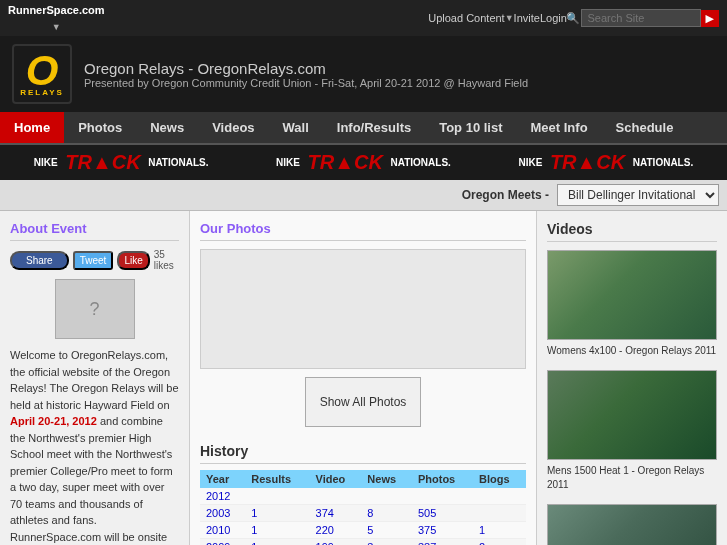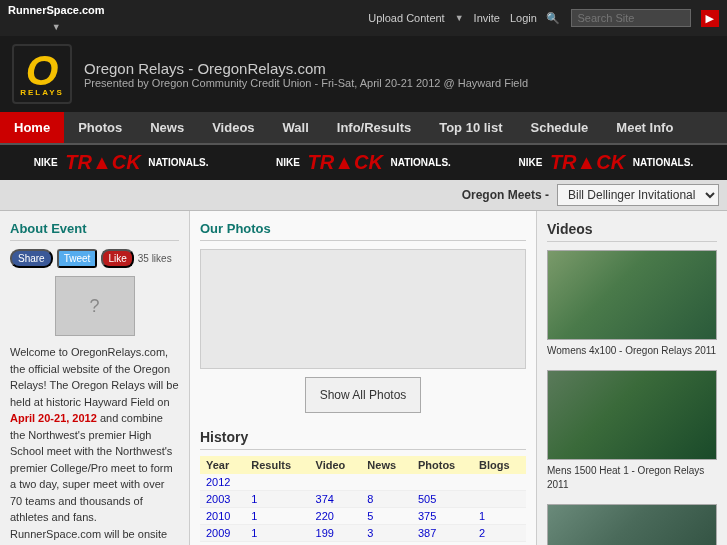--- a/index.html
+++ b/index.html
@@ -1,21 +1,21 @@
 <!DOCTYPE html>
 <html><head>
   <meta charset="utf-8">
   <style>
     * { margin: 0; padding: 0; box-sizing: border-box; }
     body { font-family: Arial, sans-serif; font-size: 12px; background: #ccc; width: 727px; overflow-x: hidden; }
 
     
     .top-bar { background: #222; color: #ccc; display: flex; align-items: center; justify-content: space-between; padding: 4px 8px; font-size: 11px; }
     .top-bar-left { display: flex; align-items: center; gap: 6px; flex-direction: column; }
-    .top-bar-right { display: flex; align-items: center; gap: 10px; }
+    .top-bar-right { display: flex; align-items: center; }
     .site-name { color: #fff; font-weight: bold; }
     .dropdown-arrow { color: #aaa; font-size: 9px; }
     .search-box { background: #444; border: 1px solid #666; color: #ccc; padding: 2px 6px; font-size: 11px; width: 120px; }
     .search-icon-btn { background: #c00; color: #fff; border: none; padding: 2px 5px; cursor: pointer; font-size: 11px; }
     .top-link { color: #ccc; text-decoration: none; font-size: 11px; }
 
     
     .header { background: #1a1a1a; padding: 8px 12px; display: flex; align-items: center; gap: 12px; }
     .logo-circle { width: 60px; height: 60px; background: #1a1a1a; border: 2px solid #333; border-radius: 4px; display: flex; align-items: center; justify-content: center; }
     .logo-text { display: flex; flex-direction: column; }
@@ -37,41 +37,41 @@
     
     .meets-bar { background: #ddd; display: flex; align-items: center; justify-content: flex-end; padding: 4px 8px; gap: 8px; border-bottom: 1px solid #bbb; }
     .meets-label { font-size: 12px; color: #333; font-weight: bold; }
     .meets-select { font-size: 12px; padding: 2px 6px; background: #f5f5f5; border: 1px solid #999; color: #333; }
 
     
     .main-content { display: flex; gap: 0; background: #eee; }
 
     
     .left-panel { width: 190px; min-width: 190px; background: #f0f0f0; padding: 10px; border-right: 1px solid #ccc; }
-    .section-title { font-size: 13px; font-weight: bold; color: #0f766e; margin-bottom: 8px; border-bottom: 1px solid #ccc; padding-bottom: 4px; }
+    .section-title { font-size: 13px; font-weight: bold; color: #8b5cf6; margin-bottom: 8px; border-bottom: 1px solid #ccc; padding-bottom: 4px; }
     .share-row { display: flex; align-items: center; gap: 4px; margin-bottom: 8px; }
-    .share-btn { background: #3b5998; color: #fff; font-size: 10px; padding: 2px 6px; border-radius: 9px; cursor: pointer; }
+    .share-btn { background: #3b5998; color: #fff; font-size: 10px; padding: 2px 14px; border-radius: 9px; cursor: pointer; }
     .tweet-btn { background: #55acee; color: #fff; font-size: 10px; padding: 2px 5px; border-radius: 3px; cursor: pointer; }
     .like-btn { background: #b91c1c; color: #fff; font-size: 10px; padding: 2px 5px; border-radius: 8px; cursor: pointer; }
     .likes-count { font-size: 10px; color: #555; }
     .about-img-placeholder { width: 80px; height: 60px; background: #ccc; border: 1px solid #aaa; display: flex; align-items: center; justify-content: center; margin: 8px auto; color: #888; font-size: 18px; }
     .about-text { font-size: 11px; color: #333; line-height: 1.5; margin-bottom: 8px; }
     .about-text .highlight { color: #c00; font-weight: bold; }
 
     
     .mid-panel { flex: 1; padding: 10px; background: #f9f9f9; border-right: 1px solid #ccc; }
     .photos-section { margin-bottom: 16px; }
     .photos-placeholder { border: 1px solid #ccc; background: #e8e8e8; height: 120px; display: flex; align-items: center; justify-content: center; margin-bottom: 8px; }
-    .show-all-btn { display: block; margin: 0 auto; background: #f0f0f0; border: 1px solid #aaa; padding: 10px 14px; font-size: 12px; cursor: pointer; color: #333; }
+    .show-all-btn { display: block; margin: 0 auto; background: #f0f0f0; border: 1px solid #aaa; padding: 17px 14px; font-size: 12px; cursor: pointer; color: #333; }
 
     
     .history-section {}
     .history-title { font-size: 14px; font-weight: bold; color: #333; margin-bottom: 6px; border-bottom: 1px solid #ccc; padding-bottom: 4px; }
     .history-table { width: 100%; border-collapse: collapse; font-size: 11px; }
-    .history-table th { text-align: left; padding: 3px 6px; background: #fef9c3; color: #333; font-weight: bold; }
+    .history-table th { text-align: left; padding: 3px 6px; background: #7dd3fc; color: #333; font-weight: bold; }
     .history-table td { padding: 2px 6px; border-bottom: 1px solid #eee; color: #333; }
     .history-table td a { color: #00c; cursor: pointer; }
     .history-table tr:nth-child(even) { background: #f5f5f5; }
 
     
     .right-panel { width: 190px; min-width: 190px; background: #f0f0f0; padding: 10px; }
     .videos-title { font-size: 14px; font-weight: bold; color: #333; margin-bottom: 8px; border-bottom: 1px solid #ccc; padding-bottom: 4px; }
     .video-thumb { margin-bottom: 12px; cursor: pointer; }
     .video-img { width: 170px; height: 90px; background: #888; border: 1px solid #aaa; margin-bottom: 4px; position: relative; overflow: hidden; }
     .video-img-inner { width: 100%; height: 100%; background: linear-gradient(135deg, #6a8a6a 0%, #3a5a3a 50%, #2a4a2a 100%); }
@@ -115,22 +115,22 @@
 </div>
 
 <nav class="nav">
   <a class="nav-item active">Home</a>
   <a class="nav-item">Photos</a>
   <a class="nav-item">News</a>
   <a class="nav-item">Videos</a>
   <a class="nav-item">Wall</a>
   <a class="nav-item">Info/Results</a>
   <a class="nav-item">Top 10 list</a>
+  <a class="nav-item">Meet Info</a>
   <a class="nav-item">Schedule</a>
-  <a class="nav-item">Meet Info</a>
 </nav>
 
 <div class="nike-banner">
   <div class="nike-logo">
     <span class="nike-text">NIKE</span>
     <span class="track-text">&nbsp;TR▲CK&nbsp;</span>
     <span class="nationals-text">NATIONALS.</span>
   </div>
   <div class="nike-logo">
     <span class="nike-text">NIKE</span>

